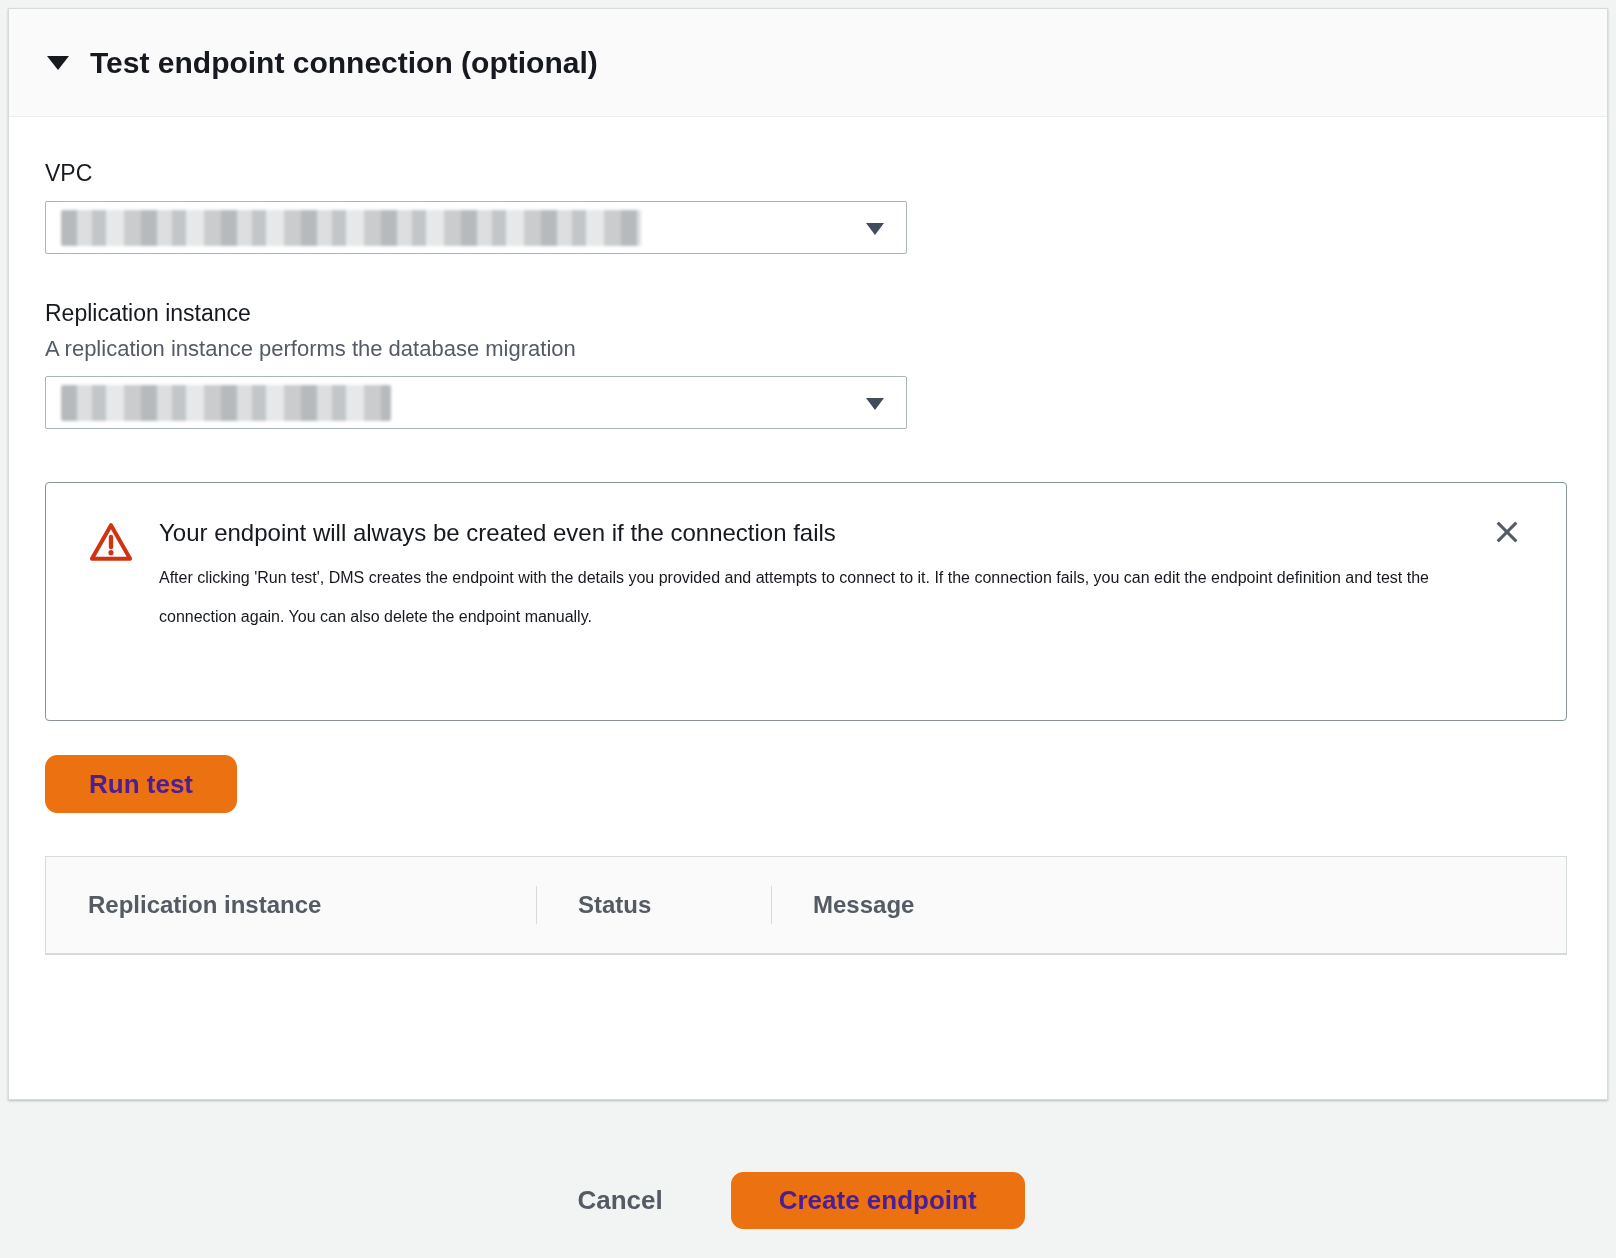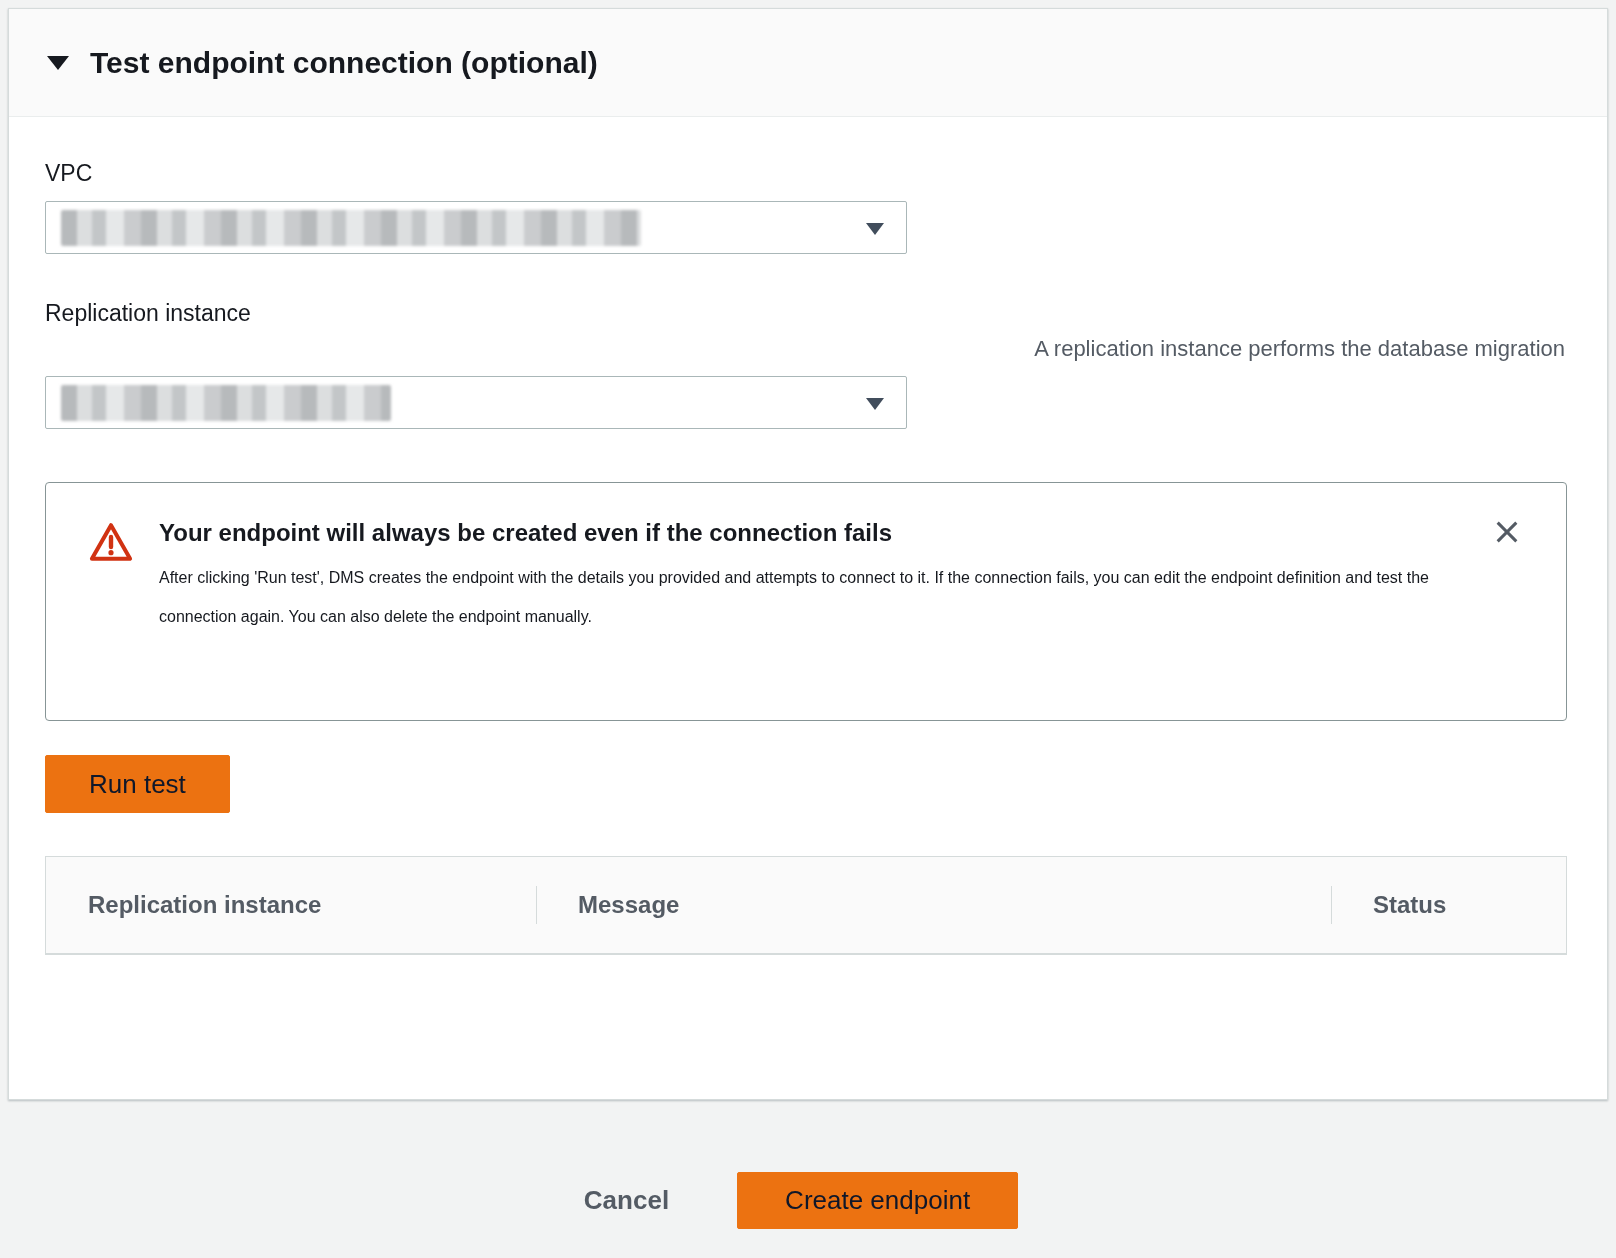--- a/index.html
+++ b/index.html
@@ -61,21 +61,20 @@
   
   .field-label{
     font-size:23px;
     font-weight:500;
     color:var(--text-dark);
   }
   .field-desc{
     font-size:22px;
     color:var(--text-gray);
     margin-top:9px;
-    text-align:right;
   }
   .select{
     position:relative;
     margin-top:14px;
     width:862px;
     height:53px;
     background:#fff;
     border:1px solid var(--border-input);
     border-radius:2px;
     display:flex;
@@ -123,21 +122,21 @@
     border-radius:4px;
     background:#fff;
     padding:36px 120px 34px 42px;
     display:flex;
     align-items:flex-start;
   }
   .alert-icon{flex:0 0 auto;margin-right:25px;margin-top:2px}
   .alert-text{flex:1 1 auto}
   .alert-title{
     font-size:24px;
-    font-weight:700;
+    font-weight:400;
     color:var(--text-dark);
     margin-bottom:11px;
   }
   .alert-body{
     font-size:16px;
     line-height:39px;
     color:var(--text-dark);
     max-width:1300px;
   }
   .alert-close{
@@ -151,25 +150,25 @@
     color:var(--text-gray);
   }
 
   
   .btn-primary{
     display:inline-block;
     height:58px;
     padding:0 43px;
     background:var(--accent-orange);
     border:1px solid var(--accent-orange);
-    border-radius:2px;
-    color:#0f172a;
+    border-radius:12px;
+    color:#4c1d95;
     font-family:"Liberation Sans", sans-serif;
     font-size:26px;
-    font-weight:400;
+    font-weight:700;
     line-height:56px;
     cursor:pointer;
   }
   .run-test{margin-top:34px}
 
   
   .table{
     margin-top:43px;
     width:1522px;
     border:1px solid var(--border-panel);
@@ -280,22 +279,22 @@
           <line x1="20" y1="4" x2="4" y2="20" stroke="#545b64" stroke-width="2.6"></line>
         </svg>
       </button>
     </div>
 
     <button class="btn-primary run-test">Run test</button>
 
     <div class="table">
       <div class="table-head">
         <div class="th c2">Replication instance</div>
+        <div class="th c3">Status</div>
         <div class="th c4">Message</div>
-        <div class="th c3">Status</div>
       </div>
     </div>
 
   </div>
 </div>
 
 <div class="footer">
   <button class="btn-link">Cancel</button>
   <button class="btn-primary create-endpoint">Create endpoint</button>
 </div>

